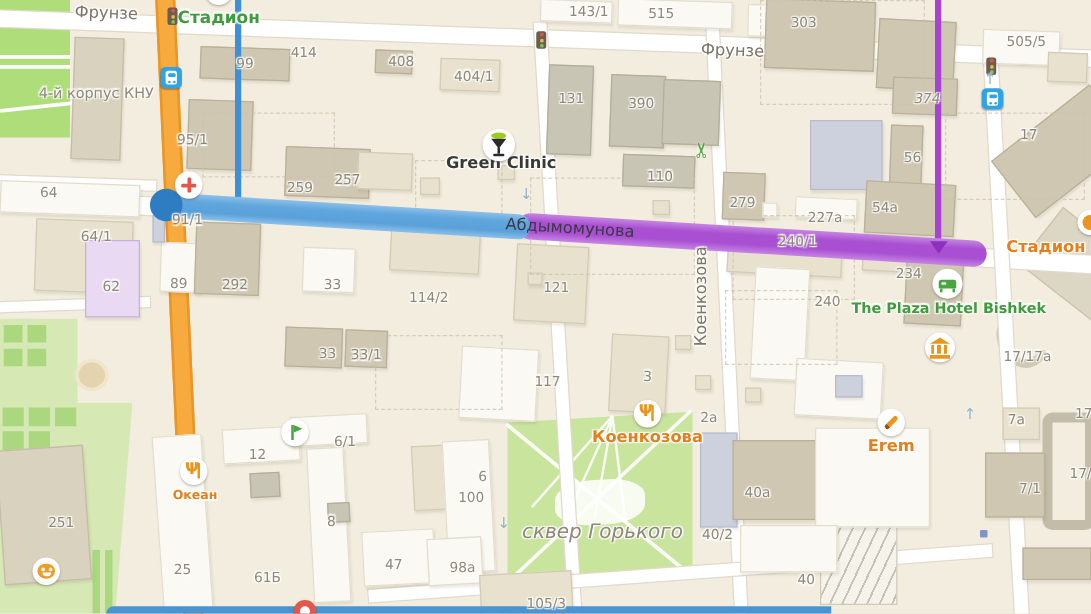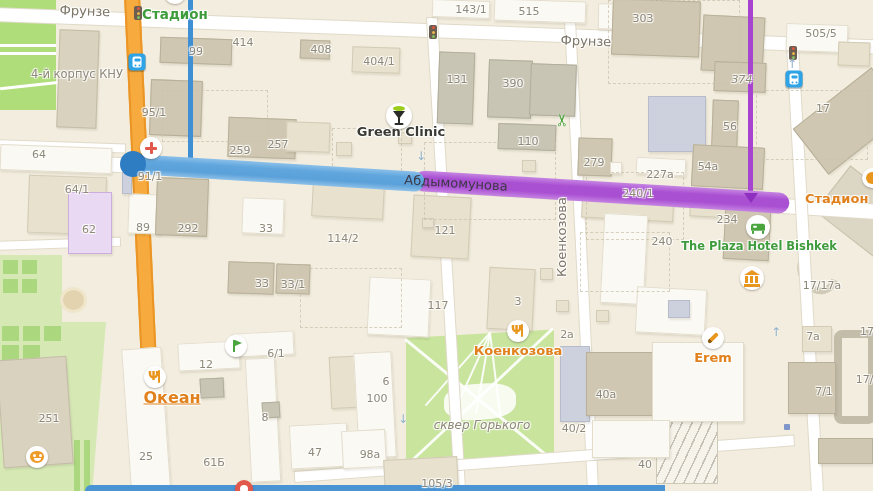--- a/index.html
+++ b/index.html
@@ -236,24 +236,24 @@
   <div class="route-arrow" style="left:743.5px;top:193px;"></div>
   <div class="route-dot" style="left:120px;top:151px;"></div>
   <div style="position:absolute;left:85px;top:485px;width:580px;height:12px;background:#4a94d3;border-radius:6px 0 0 6px;"></div>
 
   <div id="labels">
       <span class="lbl street" style="left: 85px; top: 11px; transform: translate(-50%, -50%) rotate(2deg);">Фрунзе</span>
       <span class="lbl street" style="left: 586px; top: 41px; transform: translate(-50%, -50%) rotate(2deg);">Фрунзе</span>
       <span class="lbl onroute" style="left: 456px; top: 183px; transform: translate(-50%, -50%) rotate(3.5deg);">Абдымомунова</span>
       <span class="lbl street" style="left: 561px; top: 237px; transform: translate(-50%, -50%) rotate(-90deg);">Коенкозова</span>
       <span class="lbl area" style="left: 77px; top: 74px; font-size: 11.5px;">4-й корпус КНУ</span>
-      <span class="lbl area it" style="left: 482px; top: 425px; font-size: 12px;">сквер Горького</span>
+      <span class="lbl area it" style="left: 482px; top: 425px; font-size: 16px;">сквер Горького</span>
       <span class="lbl poi poi-green" style="left: 175px; top: 14px; font-size: 13.5px;">Стадион</span>
       <span class="lbl poi poi-dark" style="left: 401px; top: 131px; font-size: 13px;">Green Clinic</span>
-      <span class="lbl poi poi-orange" style="left: 172px; top: 397px; font-size: 16px; text-decoration: underline;">Океан</span>
+      <span class="lbl poi poi-orange" style="left: 156px; top: 397px; font-size: 10px;">Океан</span>
       <span class="lbl poi poi-orange" style="left: 518px; top: 350px; font-size: 13px;">Коенкозова</span>
       <span class="lbl poi poi-orange" style="left: 713px; top: 357px; font-size: 13px;">Erem</span>
       <span class="lbl poi poi-green" style="left: 759px; top: 246px; font-size: 11.5px;">The Plaza Hotel Bishkek</span>
       <span class="lbl poi poi-orange anchor-left" style="left: 805px; top: 198px; font-size: 13px;">Стадион им. До</span>
       <span class="lbl " style="left: 196px; top: 51px;">99</span>
       <span class="lbl " style="left: 243px; top: 42px;">414</span>
       <span class="lbl " style="left: 321px; top: 49px;">408</span>
       <span class="lbl " style="left: 379px; top: 61px;">404/1</span>
       <span class="lbl " style="left: 471px; top: 9px;">143/1</span>
       <span class="lbl " style="left: 529px; top: 11px;">515</span>

